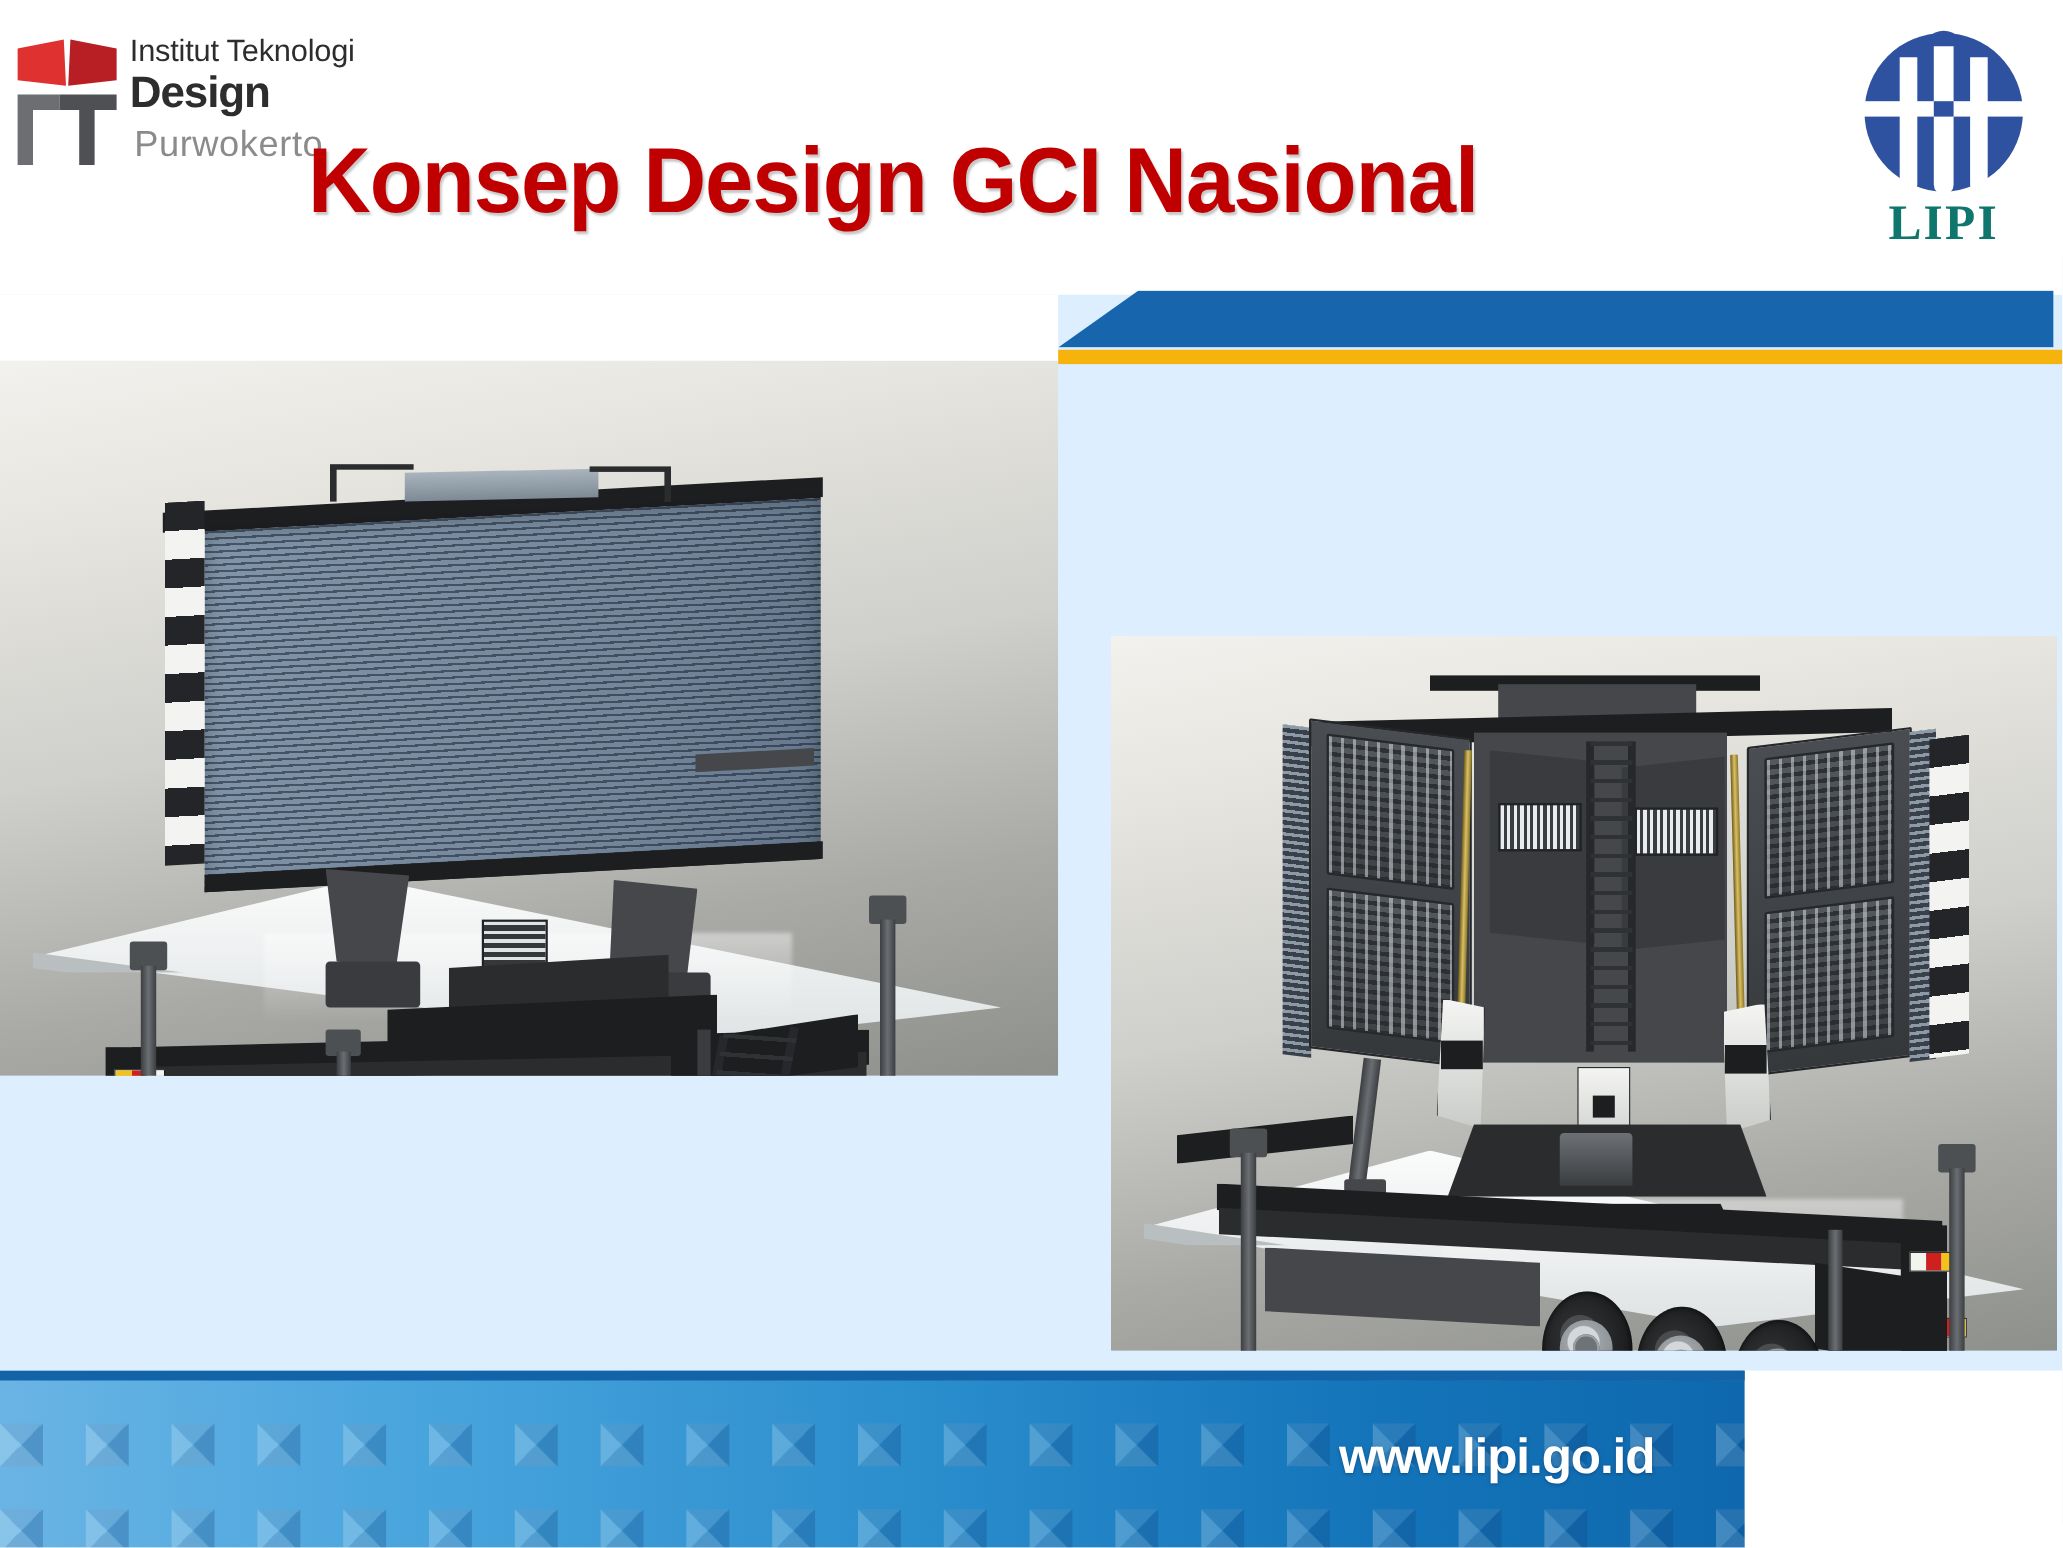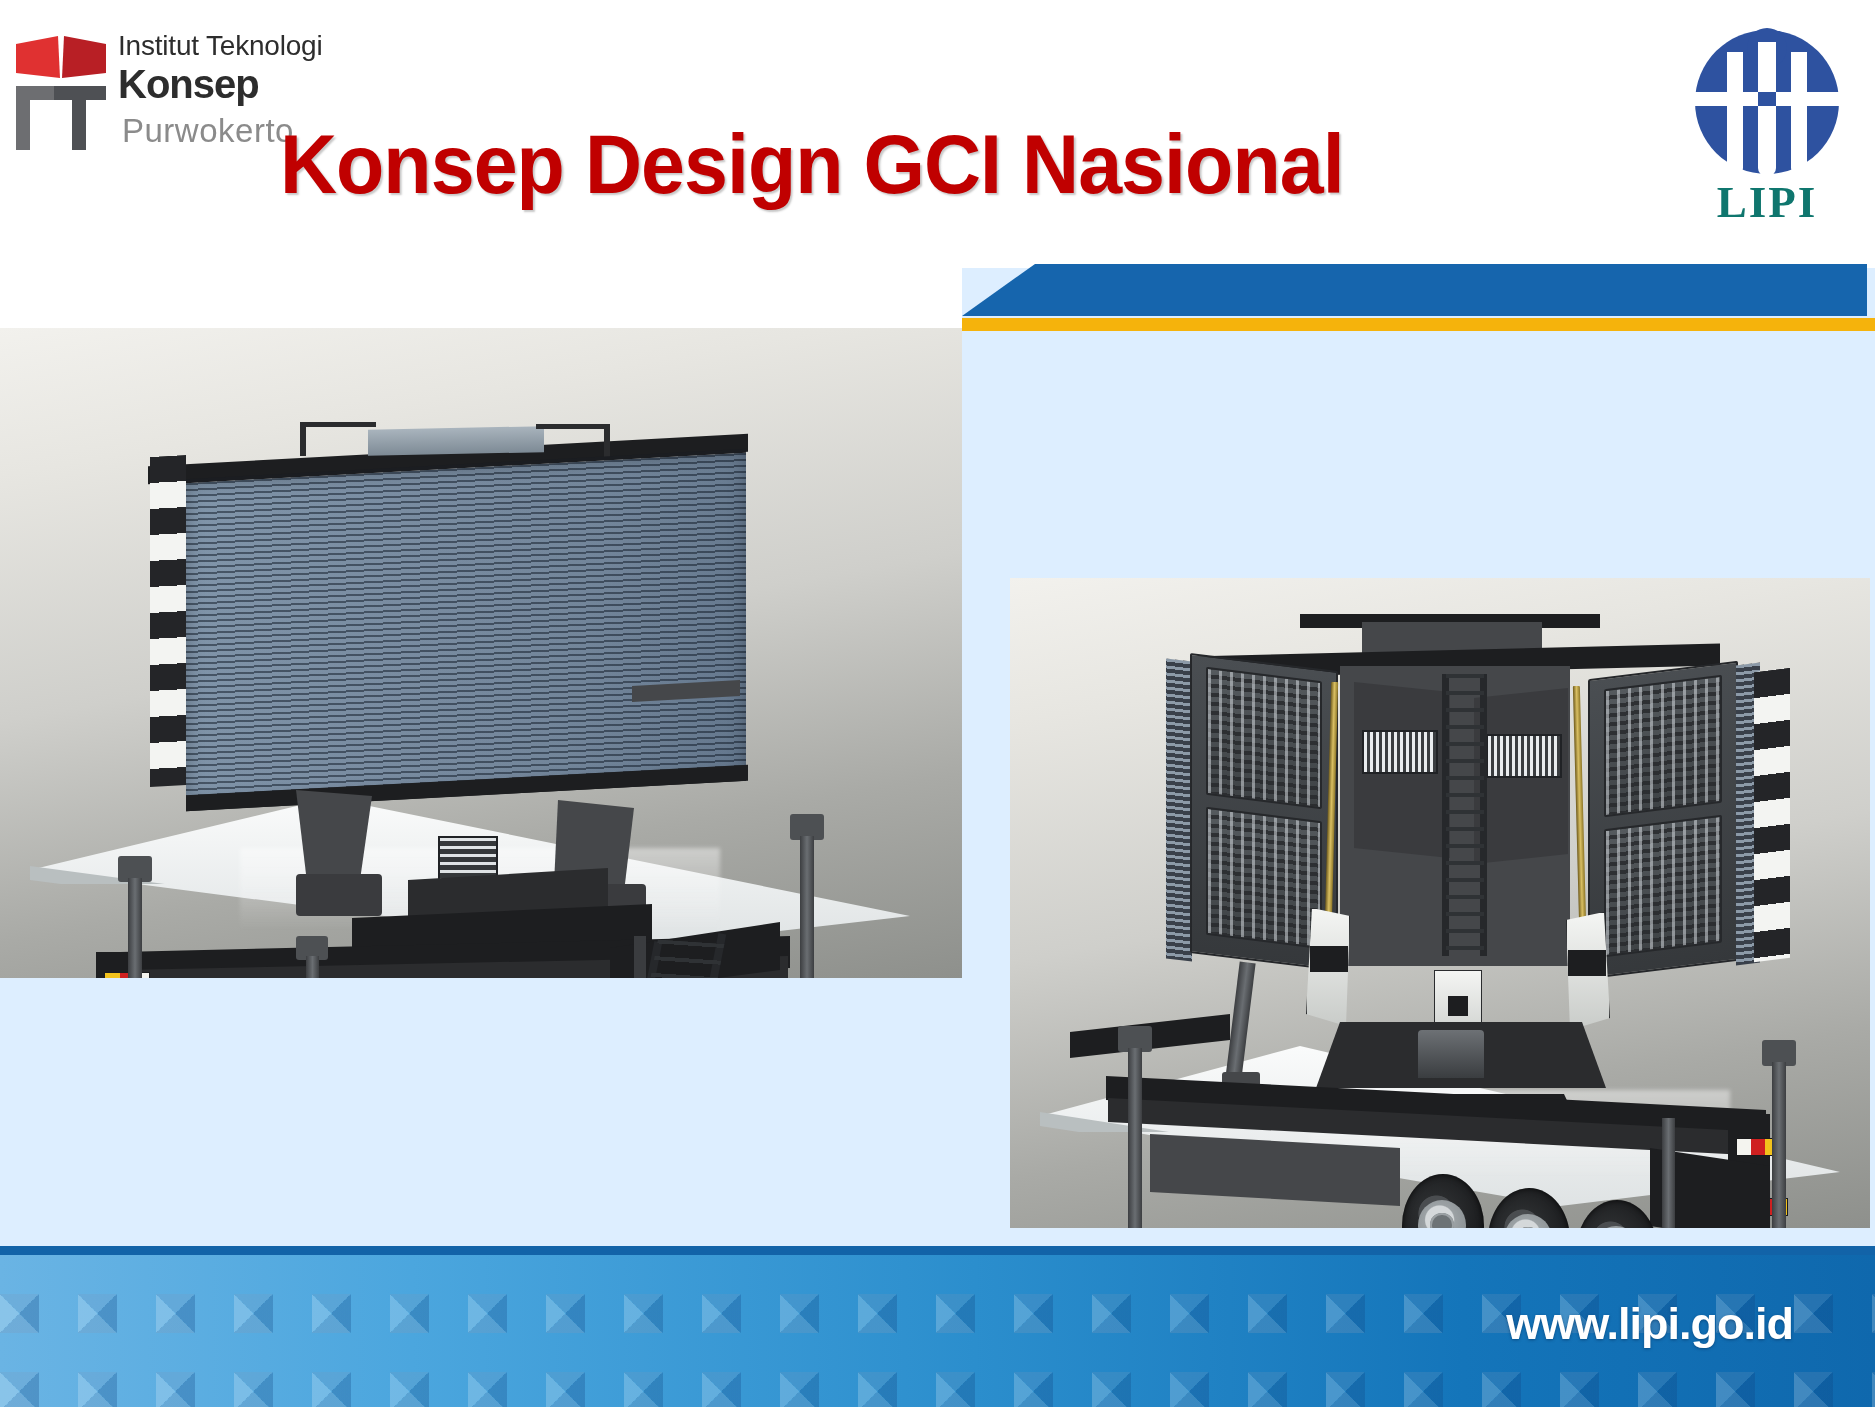--- a/index.html
+++ b/index.html
@@ -120,21 +120,21 @@
 
   
   .rod-gold { position:absolute; background:linear-gradient(90deg,#6e5a1c,#d9bf63,#8d7626); border-radius:1px; }
   .act-white { position:absolute; background:linear-gradient(180deg,#f4f5f3,#c9ccc9); border:1px solid #2a2c2e; }
 
   
   .reflect { position:absolute; background:linear-gradient(180deg,rgba(255,255,255,.45),rgba(255,255,255,0));
              filter:blur(2px); }
 
   
-  .footer { position:absolute; left:0; top:1246px; width:1875px; height:161px; overflow:hidden;
+  .footer { position:absolute; left:0; top:1246px; width:1586px; height:161px; overflow:hidden;
             background:linear-gradient(90deg,#6ab4e4 0%,#4ba6de 22%,#2b8ecd 52%,#1475ba 78%,#0f68ad 100%);text-align:center; }
   .footer-topline { position:absolute; left:0; top:0; width:1875px; height:9px; background:#1263a8; }
   .footer-tri { position:absolute; left:0; top:9px; width:1875px; height:152px;
       background-image:
         linear-gradient(45deg, rgba(255,255,255,.13) 25%, transparent 25%),
         linear-gradient(-45deg, rgba(10,60,120,.16) 25%, transparent 25%),
         linear-gradient(135deg, rgba(255,255,255,.09) 25%, transparent 25%),
         linear-gradient(-135deg, rgba(20,70,130,.13) 25%, transparent 25%);
       background-size:78px 78px, 78px 78px, 78px 78px, 78px 78px;
       background-position:0 0, 39px 0, 0 39px, 39px 39px; }
@@ -150,21 +150,21 @@
 
     <div class="telkom-logo">
       <svg class="tk-mark" viewBox="0 0 96 118">
         <path d="M2 12 L44 4 L46 46 L2 41 Z" fill="#e03131"></path>
         <path d="M50 4 L92 12 L92 41 L48 46 Z" fill="#b81f25"></path>
         <path d="M2 54 h38 v14 h-24 v50 h-14 Z" fill="#6d6e71"></path>
         <path d="M40 54 h52 v14 h-20 v50 h-14 v-50 h-18 Z" fill="#4e5054"></path>
       </svg>
       <div class="tk-text">
         <div class="tk-line1">Institut Teknologi</div>
-        <div class="tk-line2">Konsep</div>
+        <div class="tk-line2">Design</div>
         <div class="tk-line3">Purwokerto</div>
       </div>
     </div>
 
     <div class="lipi-logo">
       <svg viewBox="0 0 190 168" style="position:absolute;left:0;top:0;width:190px;height:168px;">
         <circle cx="95" cy="84" r="72" fill="#2e52a0"></circle>
         <circle cx="95" cy="30" r="20" fill="#2e52a0"></circle>
         <path d="M86 24 h18 v126 a9 9 0 0 1 -18 0 Z" fill="#ffffff"></path>
         <path d="M55 34 h16 v116 a8 8 0 0 1 -16 0 Z" fill="#ffffff"></path>

